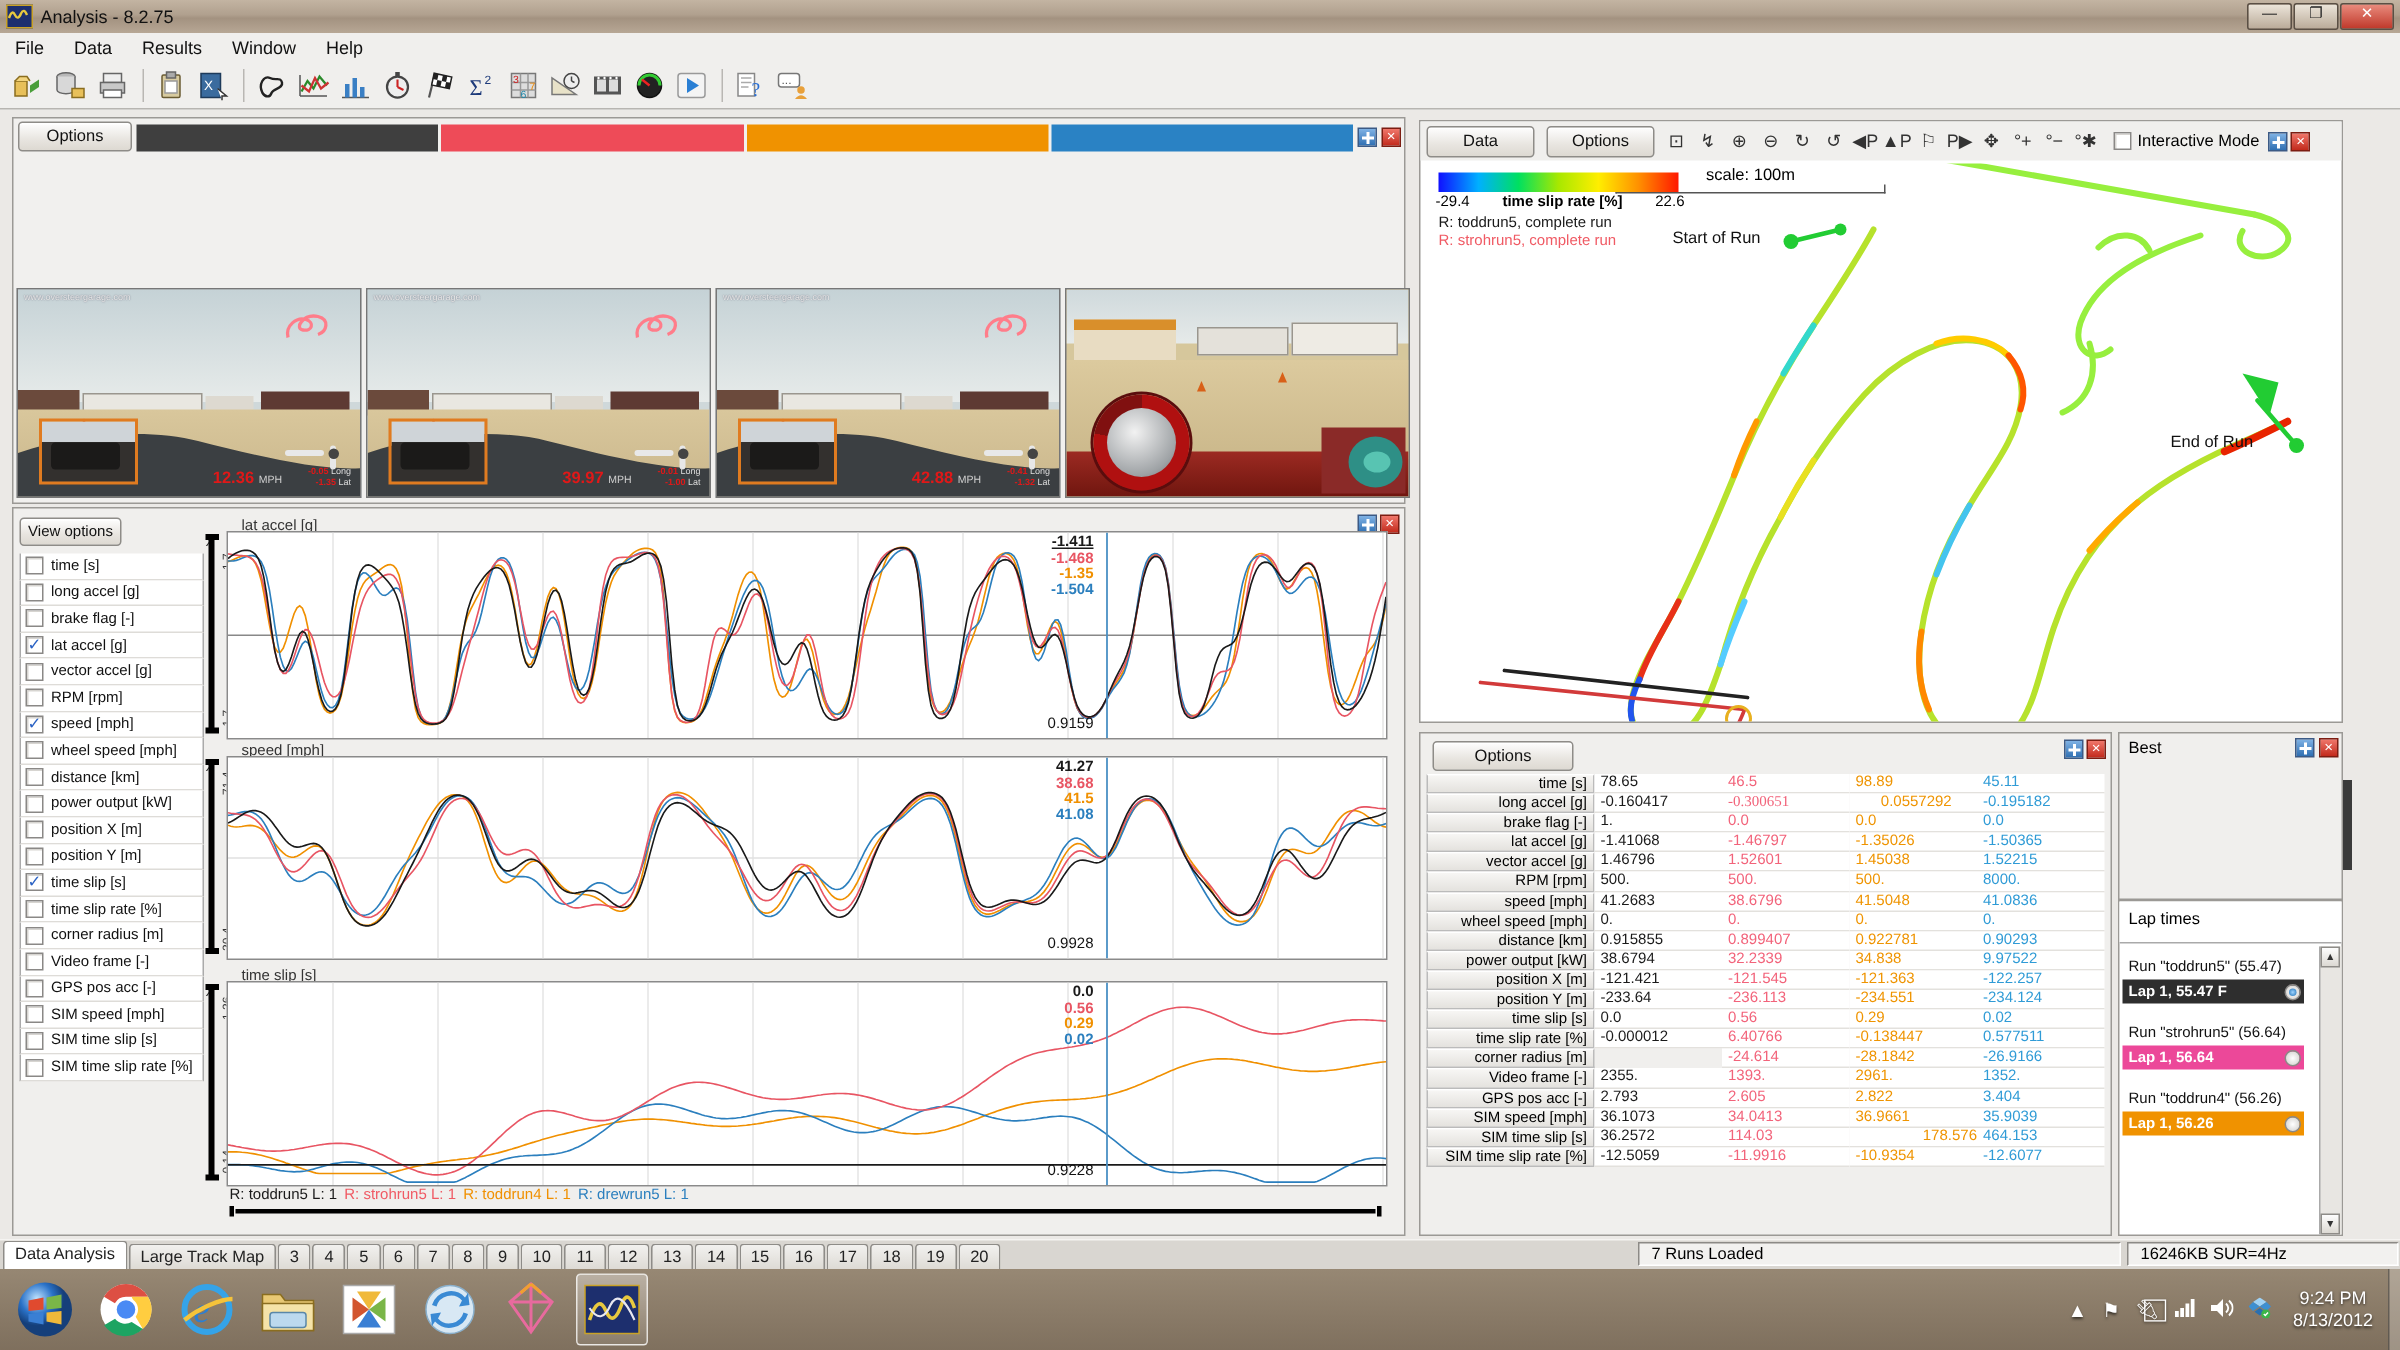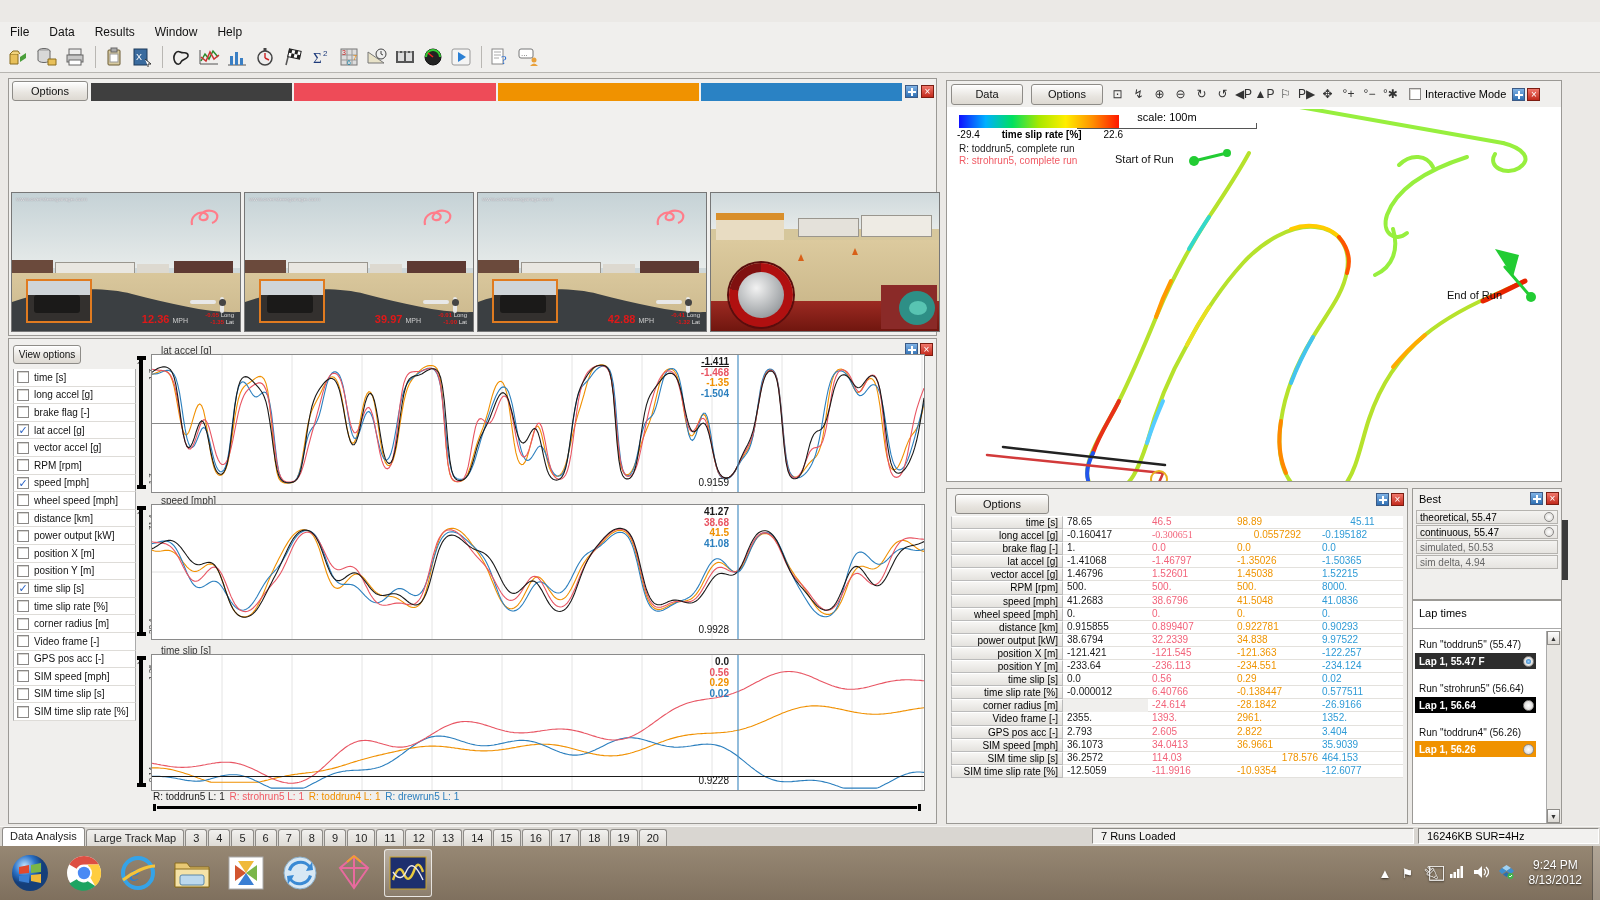--- a/index.html
+++ b/index.html
@@ -155,20 +155,33 @@
   .tray-ico{color:#fff;font-size:13px;margin:0 5px;text-shadow:0 1px 2px rgba(0,0,0,.6);}
   #clock{color:#fff;font-size:12px;text-align:center;text-shadow:0 1px 2px rgba(0,0,0,.7);margin:0 10px;line-height:15px;}
   #showdesk{position:absolute;right:0;top:846px;width:7px;height:54px;background:rgba(255,255,255,.25);border-left:1px solid rgba(0,0,0,.4);}
   .sliver{position:absolute;left:1562px;top:520px;width:6px;height:60px;background:#3a3a3a;}
 </style>
 </head>
 <body>
 
 <div id="app">
 
+  <div id="titlebar">
+    <span class="appicon">
+        <svg width="14" height="12" viewBox="0 0 14 12">
+          <path d="M1 8 Q3 2 5 6 Q7 10 9 5 Q11 1 13 6" fill="none" stroke="#e8c93f" stroke-width="1.6"></path>
+        </svg>
+      </span>
+    <span class="ttl">Analysis - 8.2.75</span>
+    <div id="winbtns">
+      <div class="wbtn">—</div>
+      <div class="wbtn">❐</div>
+      <div class="wbtn close">✕</div>
+    </div>
+  </div>
 
   <div id="menubar">
       <div class="menu-item">File</div>
       <div class="menu-item">Data</div>
       <div class="menu-item">Results</div>
       <div class="menu-item">Window</div>
       <div class="menu-item">Help</div>
     </div>
 
   <div id="toolbar">
@@ -694,21 +707,21 @@
   <div class="panel" id="tablePanel">
     <div class="btn" id="tblOptions">Options</div>
     <span class="mini move" style="position:absolute;right:18px;top:4px;"></span>
     <span class="mini closer" style="position:absolute;right:3px;top:4px;">×</span>
     <div id="dataTable">
         <div class="trow">
           <div class="tlabel">time [s]</div>
           <div class="tcell" style="color: rgb(26, 26, 26);">78.65</div>
           <div class="tcell" style="color: rgb(242, 99, 122);">46.5</div>
           <div class="tcell" style="color: rgb(239, 148, 0);">98.89</div>
-          <div class="tcell" style="color: rgb(47, 155, 214); text-align: center;">45.11</div>
+          <div class="tcell" style="color: rgb(47, 155, 214);">45.11</div>
         </div>
         <div class="trow">
           <div class="tlabel">long accel [g]</div>
           <div class="tcell" style="color: rgb(26, 26, 26);">-0.160417</div>
           <div class="tcell" style="color: rgb(242, 99, 122); font-family: Liberation Serif, serif;">-0.300651</div>
           <div class="tcell" style="color: rgb(239, 148, 0); text-align: center;">0.0557292</div>
           <div class="tcell" style="color: rgb(47, 155, 214);">-0.195182</div>
         </div>
         <div class="trow">
           <div class="tlabel">brake flag [-]</div>
@@ -836,48 +849,32 @@
           <div class="tcell" style="color: rgb(239, 148, 0);">-10.9354</div>
           <div class="tcell" style="color: rgb(47, 155, 214);">-12.6077</div>
         </div>
       </div>
   </div>
 
   <div class="panel" id="bestPanel">
     <span class="mini move" style="position:absolute;right:18px;top:3px;"></span>
     <span class="mini closer" style="position:absolute;right:2px;top:3px;">×</span>
     <div class="title">Best</div>
-    <div id="bestRows">
-        <div class="best-row">
-          <span>theoretical,  55.47</span>
-          <span class="radio"></span>
-        </div>
-        <div class="best-row">
-          <span>continuous, 55.47</span>
-          <span class="radio"></span>
-        </div>
-        <div class="best-row dim">
-          <span>simulated, 50.53</span>
-        </div>
-        <div class="best-row dim">
-          <span>sim delta, 4.94</span>
-        </div>
-      </div>
   </div>
   <div class="panel" id="lapPanel">
     <div class="title">Lap times</div>
     <div id="lapList" style="position:absolute;left:2px;top:32px;right:15px;">
         <div class="lap-name">Run "toddrun5" (55.47)</div>
         <div class="lap-bar" style="background: rgb(46, 46, 46);">
           <span>Lap 1, 55.47 F</span>
           <span class="radio sel"></span>
         </div>
         <div style="height: 6px;"></div>
         <div class="lap-name">Run "strohrun5" (56.64)</div>
-        <div class="lap-bar" style="background: #000000;">
+        <div class="lap-bar" style="background: #ec4899;">
           <span>Lap 1, 56.64</span>
           <span class="radio"></span>
         </div>
         <div style="height: 6px;"></div>
         <div class="lap-name">Run "toddrun4" (56.26)</div>
         <div class="lap-bar" style="background: rgb(240, 146, 0);">
           <span>Lap 1, 56.26</span>
           <span class="radio"></span>
         </div>
         <div style="height: 6px;"></div>

